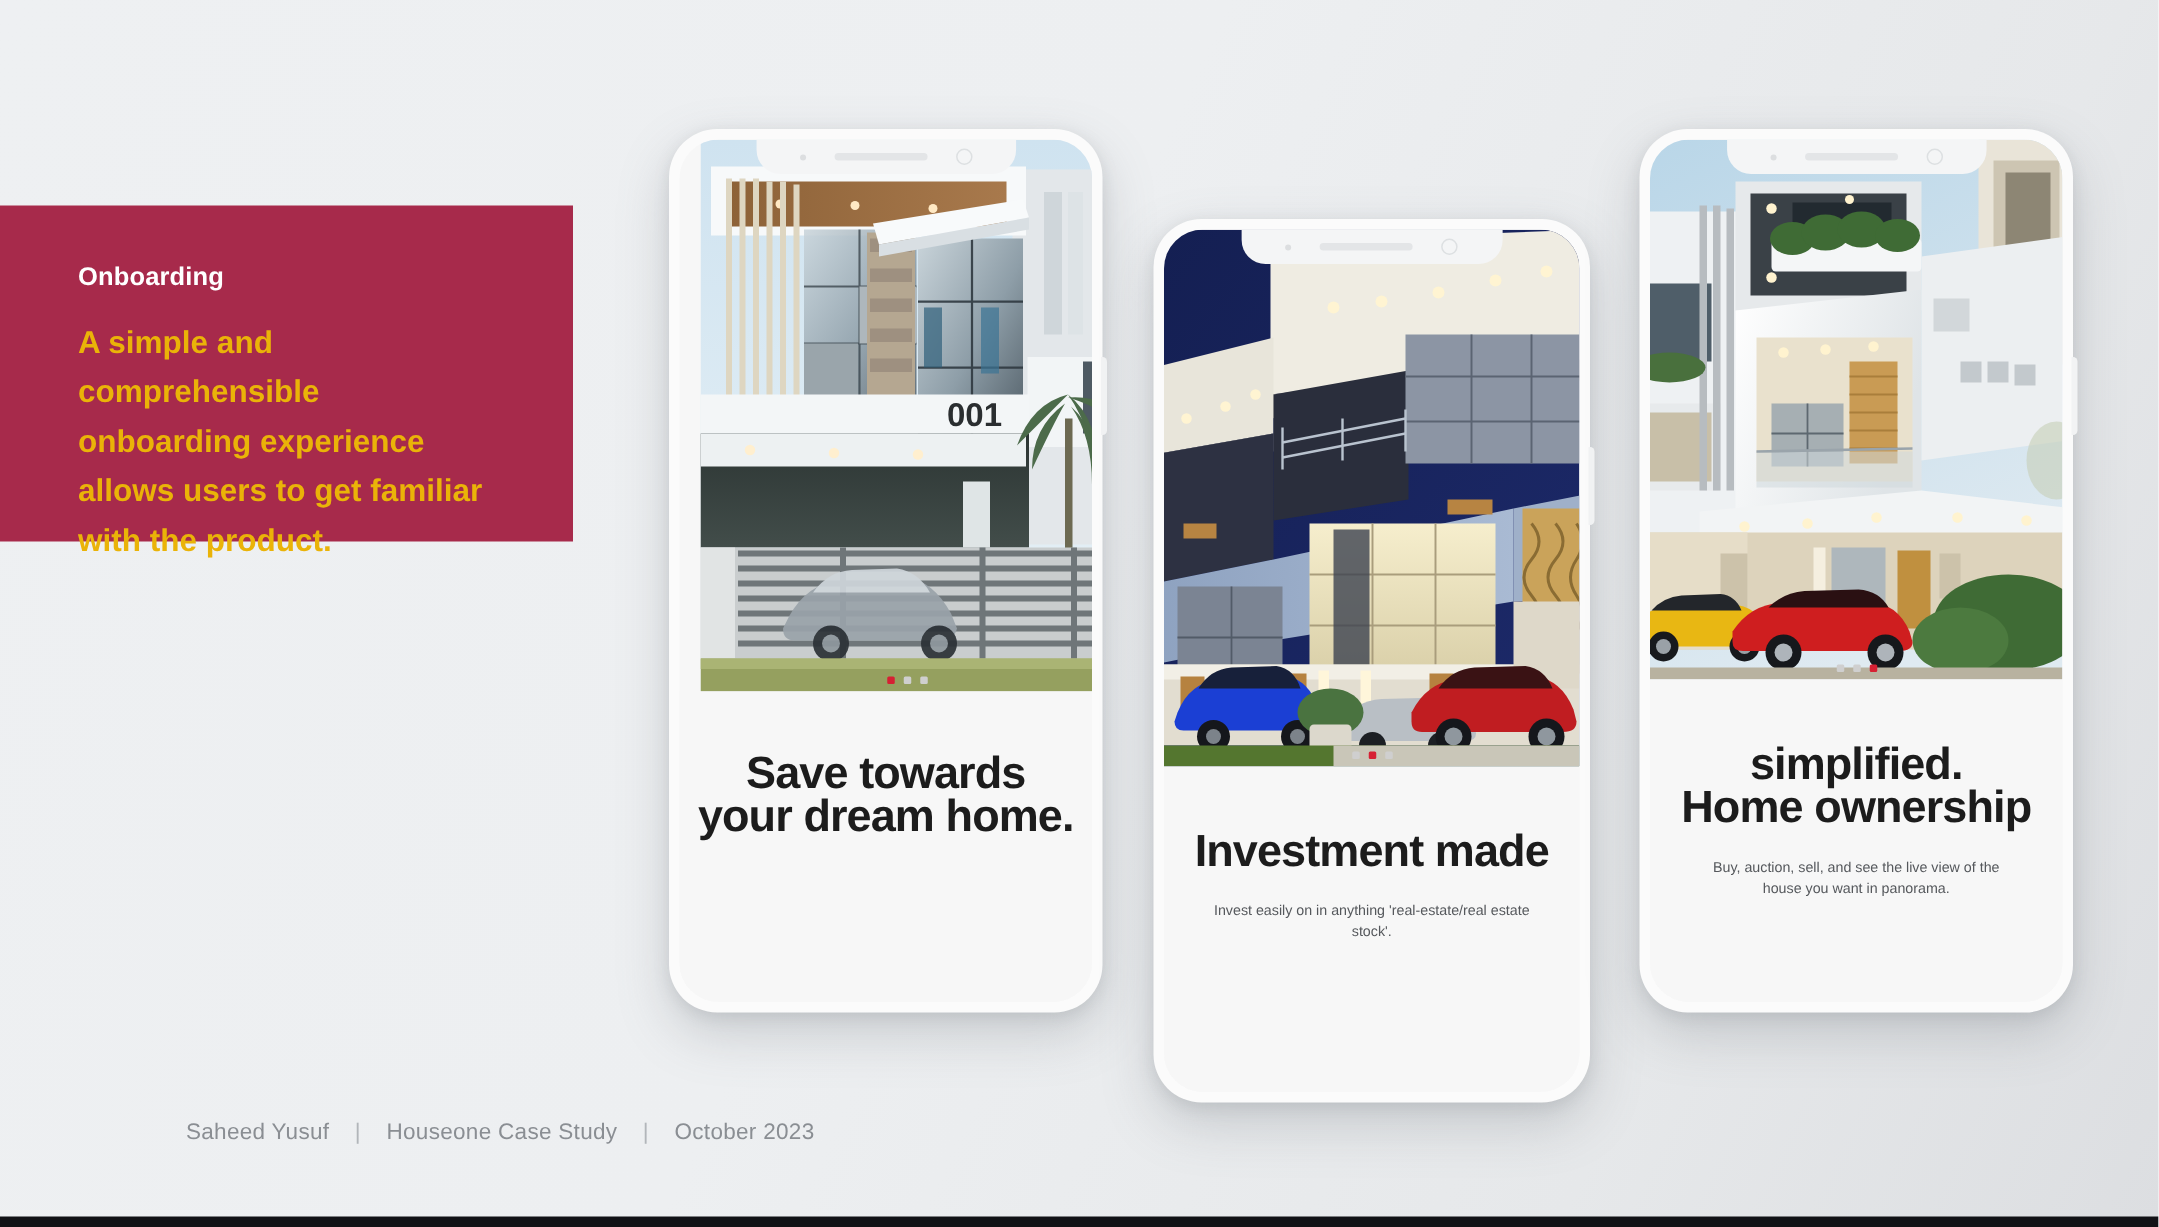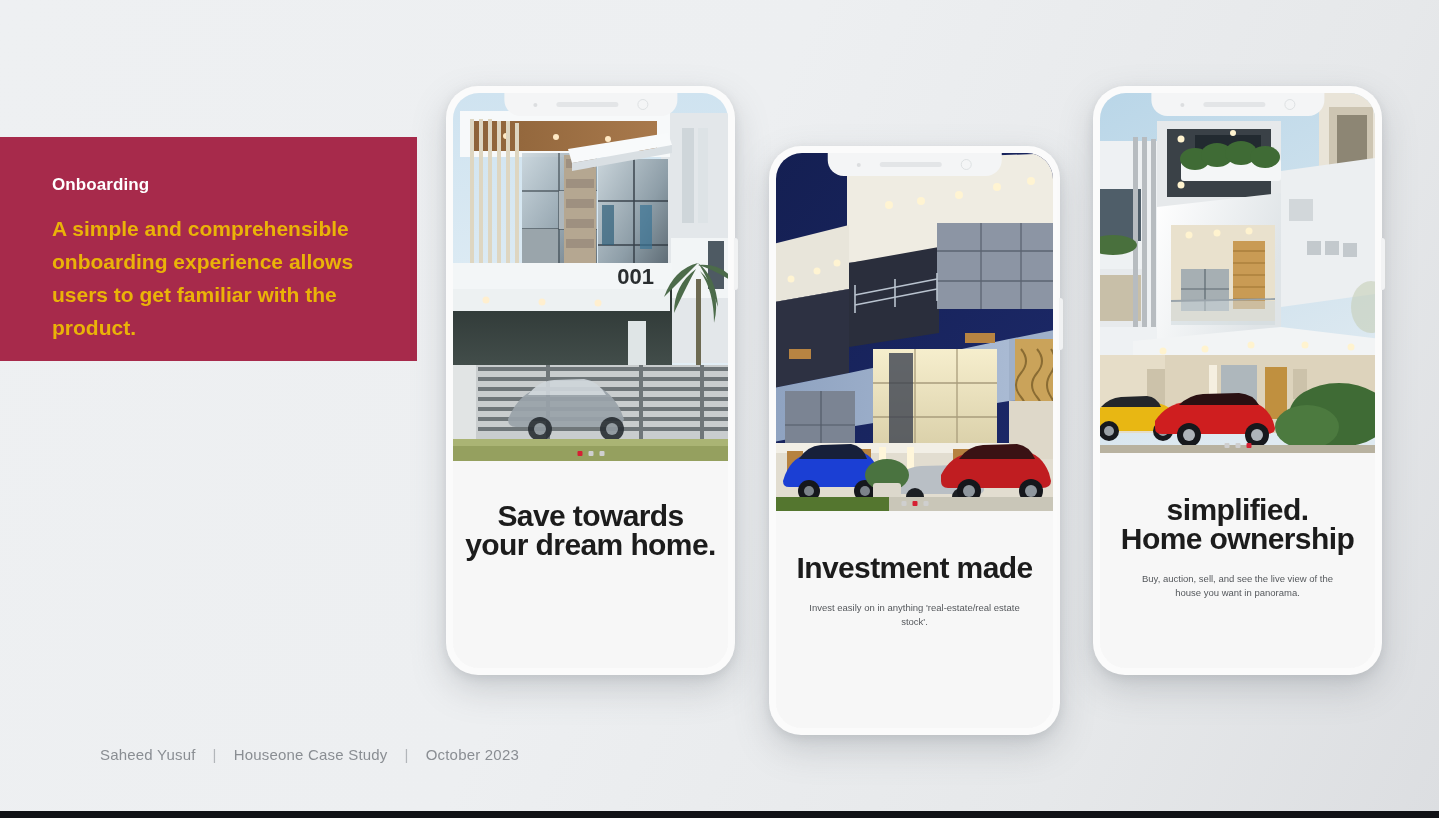--- a/index.html
+++ b/index.html
@@ -14,21 +14,21 @@
   body {
     background: linear-gradient(115deg, #eef0f2 0%, #edeff1 45%, #e6e8ea 78%, #dcdee1 100%);
     position: relative;
   }
 
   
   .callout {
     position: absolute;
     left: 0;
     top: 137px;
-    width: 417px;
+    width: 382px;
     height: 224px;
     background: #a72a4b;
     padding: 38px 50px 0 52px;
   }
   .callout-title {
     color: #ffffff;
     font-size: 17px;
     font-weight: bold;
     letter-spacing: 0.1px;
     margin-bottom: 17px;
@@ -129,35 +129,35 @@
   .subline {
     margin-top: 19px;
     font-size: 9.5px;
     line-height: 14px;
     color: #55585c;
     padding: 0 32px;
   }
 
   
   #phone-1 { left: 446px; top: 86px; width: 289px; height: 589px; }
-  #phone-1 .hero { height: 368px; }
+  #phone-1 .hero { height: 368px; margin-left: 14px; }
   #phone-1 .caption { padding-top: 40px; }
 
   #phone-2 { left: 769px; top: 146px; width: 291px; height: 589px; }
   #phone-2 .hero { height: 358px; }
   #phone-2 .caption { padding-top: 42px; }
 
   #phone-3 { left: 1093px; top: 86px; width: 289px; height: 589px; }
   #phone-3 .hero { height: 360px; }
   #phone-3 .caption { padding-top: 42px; }
 
   
   .footer {
     position: absolute;
-    left: 100px;
+    left: 124px;
     top: 746px;
     display: flex;
     align-items: center;
     gap: 0;
     font-size: 15px;
     color: #8a8e93;
     letter-spacing: 0.2px;
   }
   .footer .sep { padding: 0 17px; color: #b2b6ba; }
 

